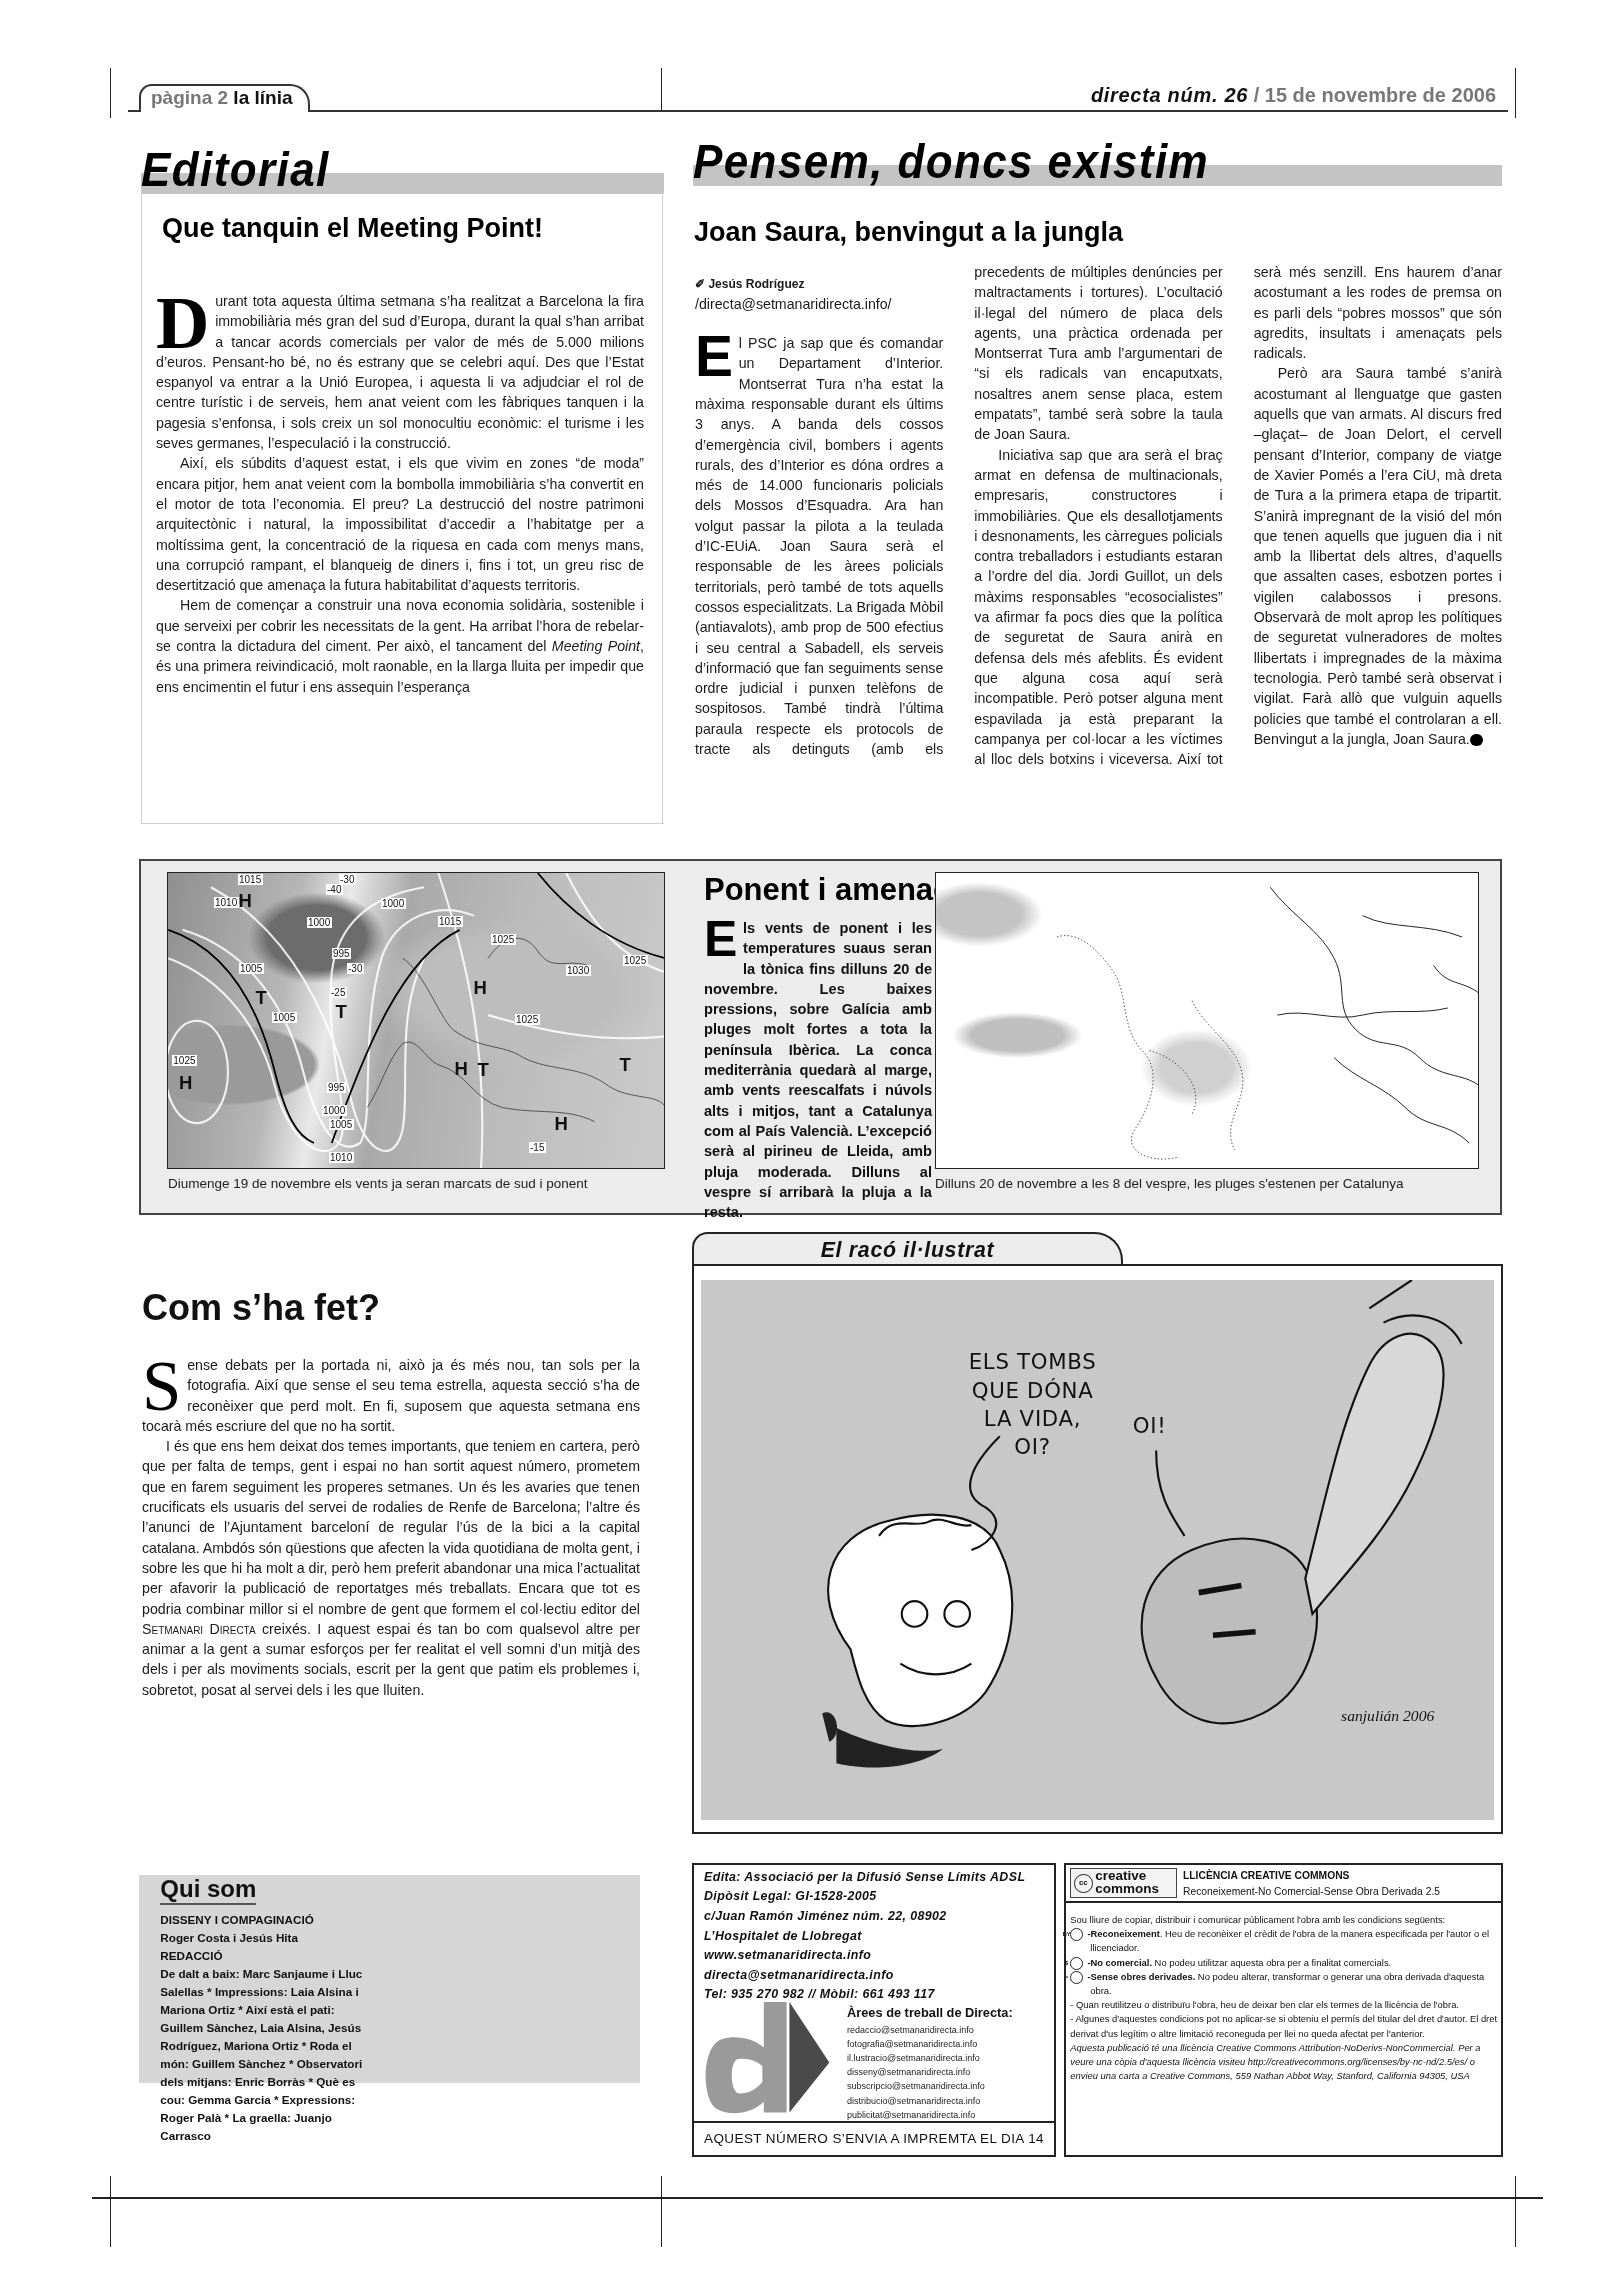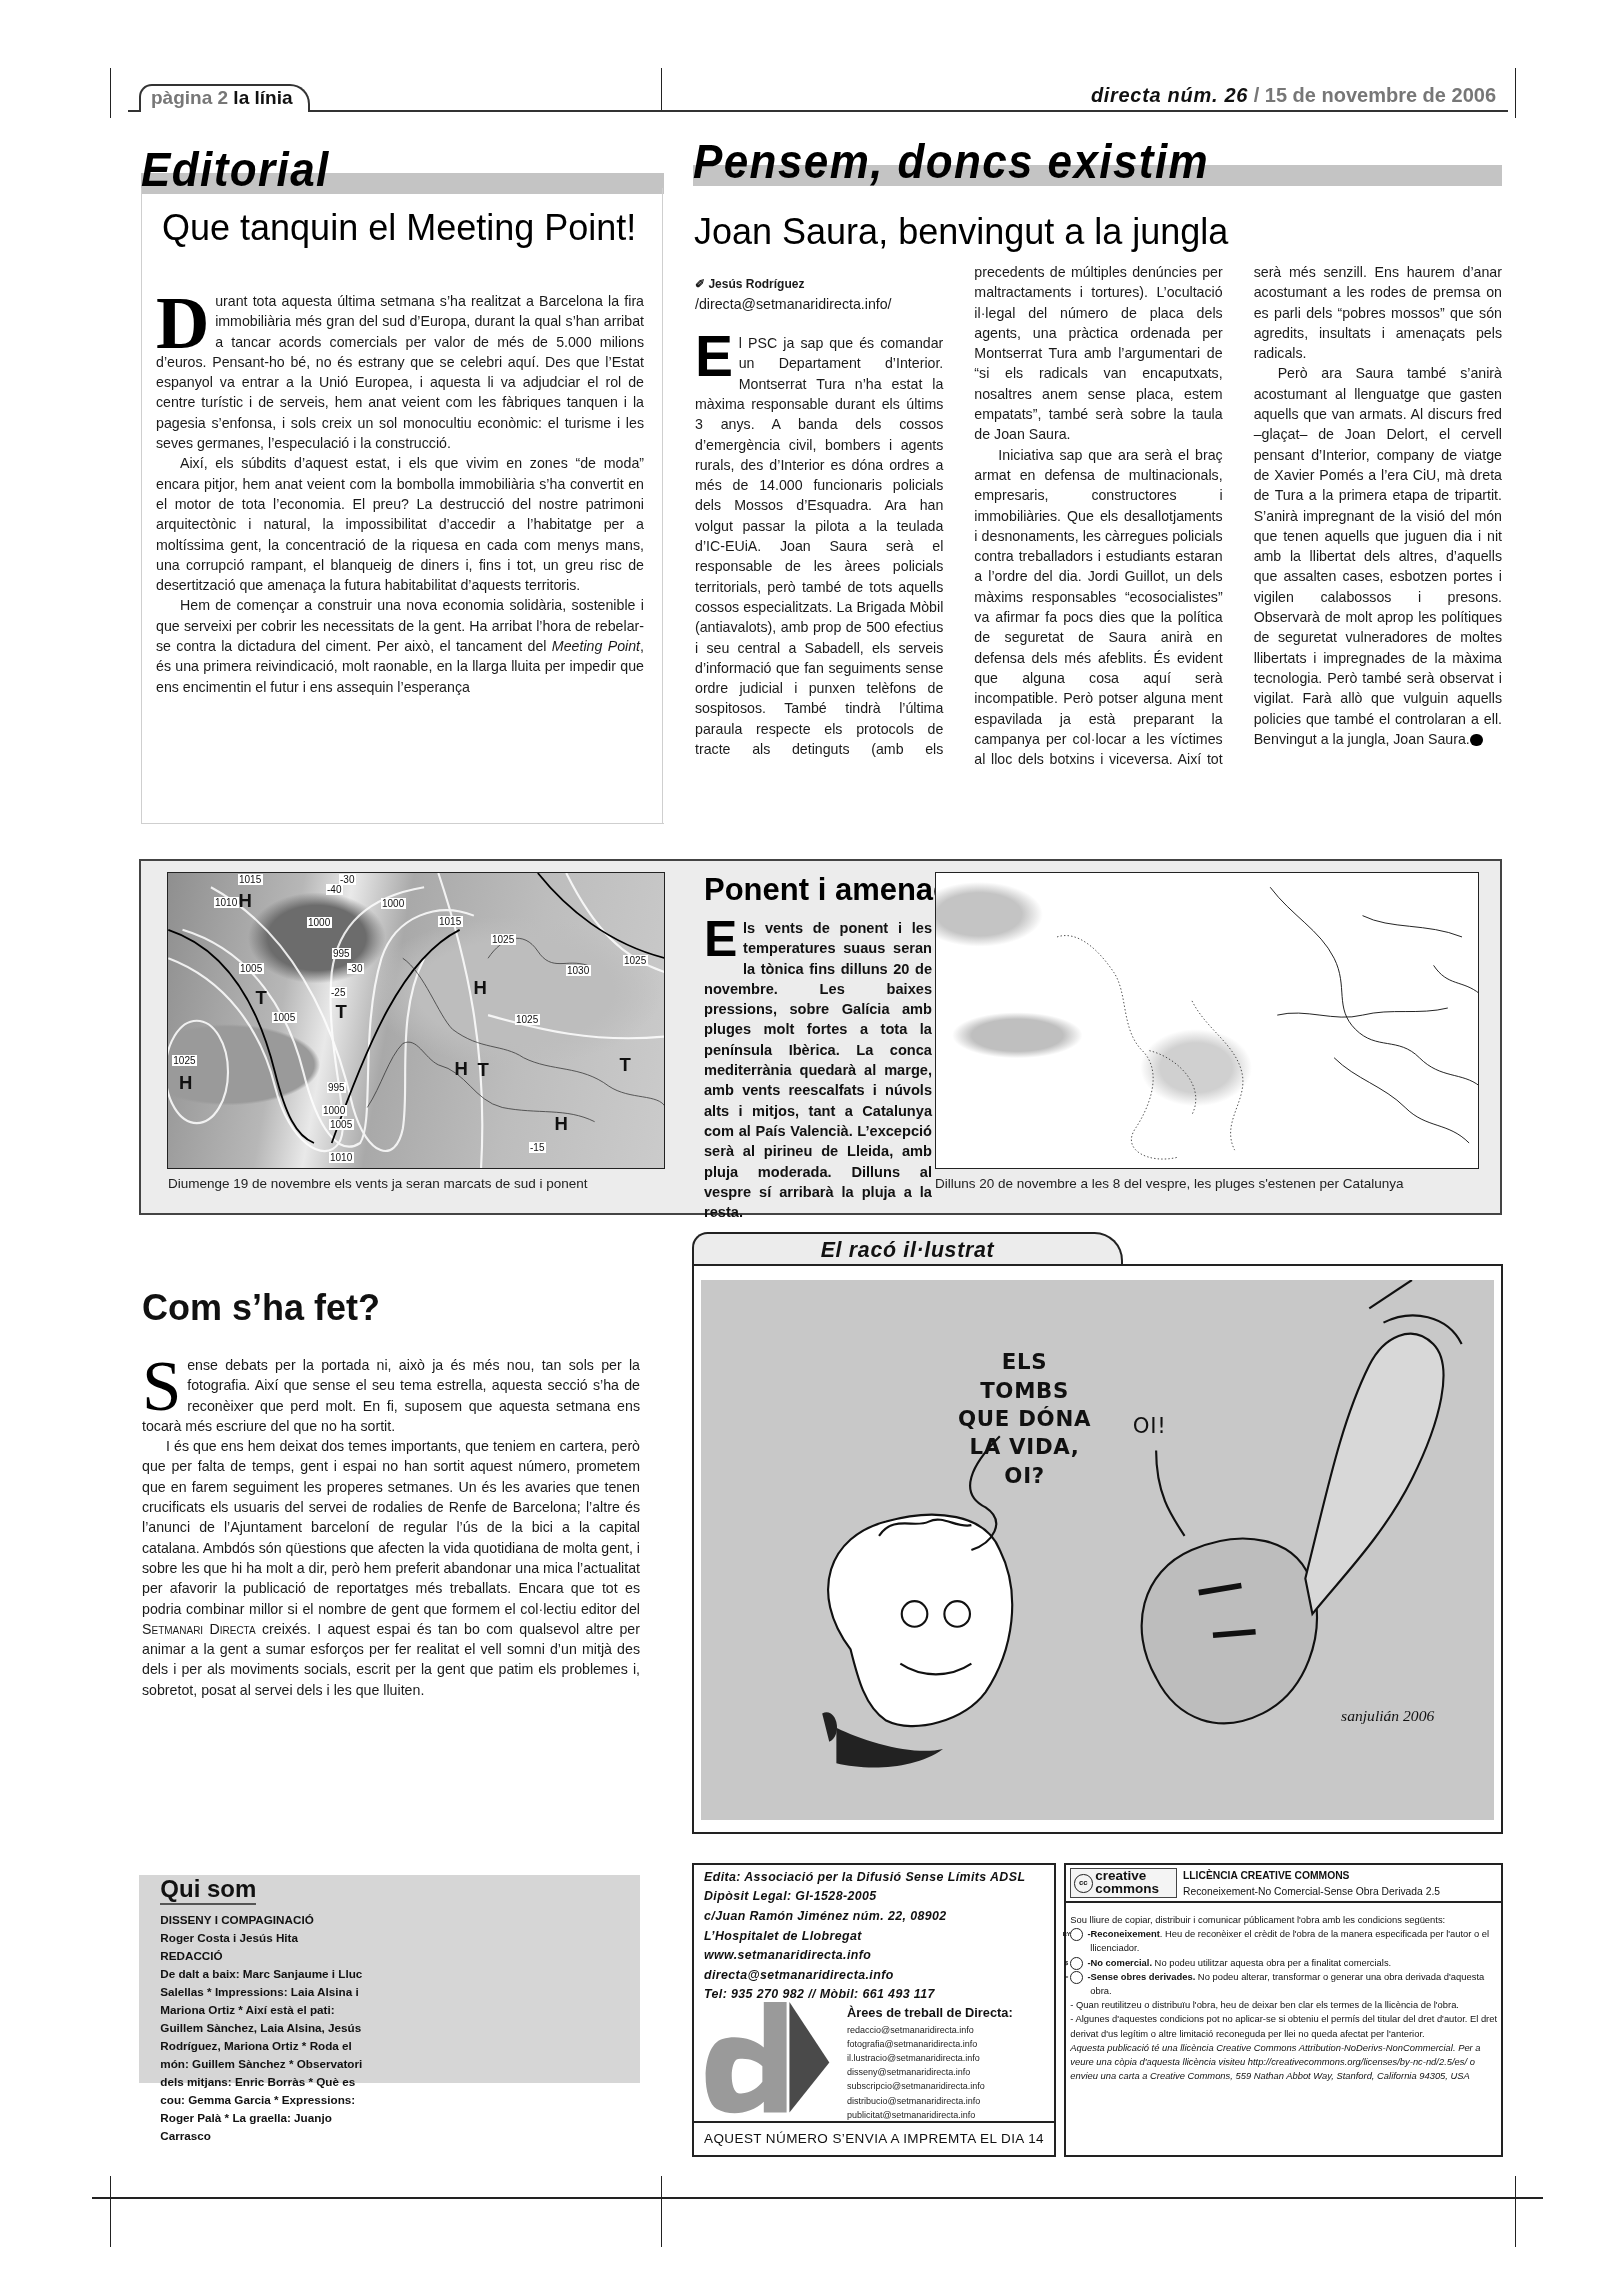--- a/index.html
+++ b/index.html
@@ -20,21 +20,21 @@
 
   
   .sec { position: absolute; height: 54px; }
   .sec .band { position: absolute; left: 0; right: 0; top: 30px; height: 21.3px; background: #c4c4c4; }
   .sec .t { position: absolute; left: 0; top: 0; font-family: "Liberation Sans", sans-serif;
             font-weight: 900; font-style: italic; font-size: 44px; letter-spacing: 1.4px; color: #000; line-height: 50px;
             transform: scaleY(1.08); transform-origin: top left; }
 
   .box-line { position: absolute; background: #cfcfcf; }
 
-  h2.ttl { position: absolute; font-weight: normal; font-size: 36px; color: #000; line-height: 34px; text-align: right; }
+  h2.ttl { position: absolute; font-weight: bold; font-size: 27px; color: #000; line-height: 34px; text-align: right; }
 
   .col { position: absolute; font-family: "Liberation Sans", sans-serif; font-size: 14.2px; line-height: 20.3px;
          color: #1a1a1a; text-align: justify; hyphens: auto; }
   .col p { text-indent: 24px; }
   .col p.first { text-indent: 0; }
   .drop { float: left; font-family: "Liberation Serif", serif; font-weight: 900; font-size: 74px;
           line-height: 58px; margin: 2.8px 5.7px 0 0; color: #000; }
   .drop.e { font-family: "Liberation Sans", sans-serif; font-size: 57px; line-height: 44px; margin-top: 1.4px; }
   .byline { font-weight: bold; font-size: 12px; margin-top: 12px; }
   .email { font-size: 14.2px; margin-bottom: 18.5px; }
@@ -252,21 +252,21 @@
         <path d="M640 560 C600 490 620 410 690 380 C760 350 840 360 860 430 C880 500 850 580 790 610 C730 640 670 620 640 560 Z" fill="#bdbdbd"></path>
         <path d="M700 440 L760 430 M720 500 L780 495" fill="none" stroke-width="8"></path>
         <path d="M850 420 C880 300 900 200 940 120 C960 80 1000 60 1030 90 C1060 120 1040 200 1000 280 C960 360 900 420 860 470 Z"></path>
         <path d="M960 60 C1000 40 1050 50 1070 90" fill="none"></path>
       </g>
       <path d="M940 40 L1000 0" stroke="#111" stroke-width="3"></path>
 
       <path d="M420 220 C380 260 360 300 400 320 C430 340 410 370 380 380" stroke="#111" stroke-width="3" fill="none"></path>
       <path d="M640 240 C640 300 660 330 680 360" stroke="#111" stroke-width="3" fill="none"></path>
     </svg>
-    <div class="bubble-text" style="left:256px;top:68px;width:135px;font-weight:bold;">ELS TOMBS QUE DÓNA LA VIDA, OI?</div>
+    <div class="bubble-text" style="left:264px;top:68px;width:135px;">ELS TOMBS QUE DÓNA LA VIDA, OI?</div>
     <div class="bubble-text" style="left:427px;top:132px;width:43px;">OI!</div>
     <div class="signature" style="left:640px;top:427px;">sanjulián 2006</div>
   </div>
 </div>
 
 <div class="comfet-title">Com s’ha fet?</div>
 <div class="col" style="left:142px;top:1355px;width:498px;">
   <p class="first"><span class="drop" style="font-size:71px;line-height:57px;font-weight:normal;">S</span><span>ense debats per la portada ni, això ja és més nou, tan sols per la fotografia. Així que sense el seu tema estrella, aquesta secció s’ha de reconèixer que perd molt. En fi, suposem que aquesta setmana ens tocarà més escriure del que no ha sortit.</span></p>
   <p><span>I és que ens hem deixat dos temes importants, que teniem en cartera, però que per falta de temps, gent i espai no han sortit aquest número, prometem que en farem seguiment les properes setmanes. Un és les avaries que tenen crucificats els usuaris del servei de rodalies de Renfe de Barcelona; l’altre és l’anunci de l’Ajuntament barceloní de regular l’ús de la bici a la capital catalana. Ambdós són qüestions que afecten la vida quotidiana de molta gent, i sobre les que hi ha molt a dir, però hem preferit abandonar una mica l’actualitat per afavorir la publicació de reportatges més treballats. Encara que tot es podria combinar millor si el nombre de gent que formem el col·lectiu editor del </span><span class="sc">Setmanari Directa</span><span> creixés. I aquest espai és tan bo com qualsevol altre per animar a la gent a sumar esforços per fer realitat el vell somni d’un mitjà des dels i per als moviments socials, escrit per la gent que patim els problemes i, sobretot, posat al servei dels i les que lluiten.</span></p>
 </div>

